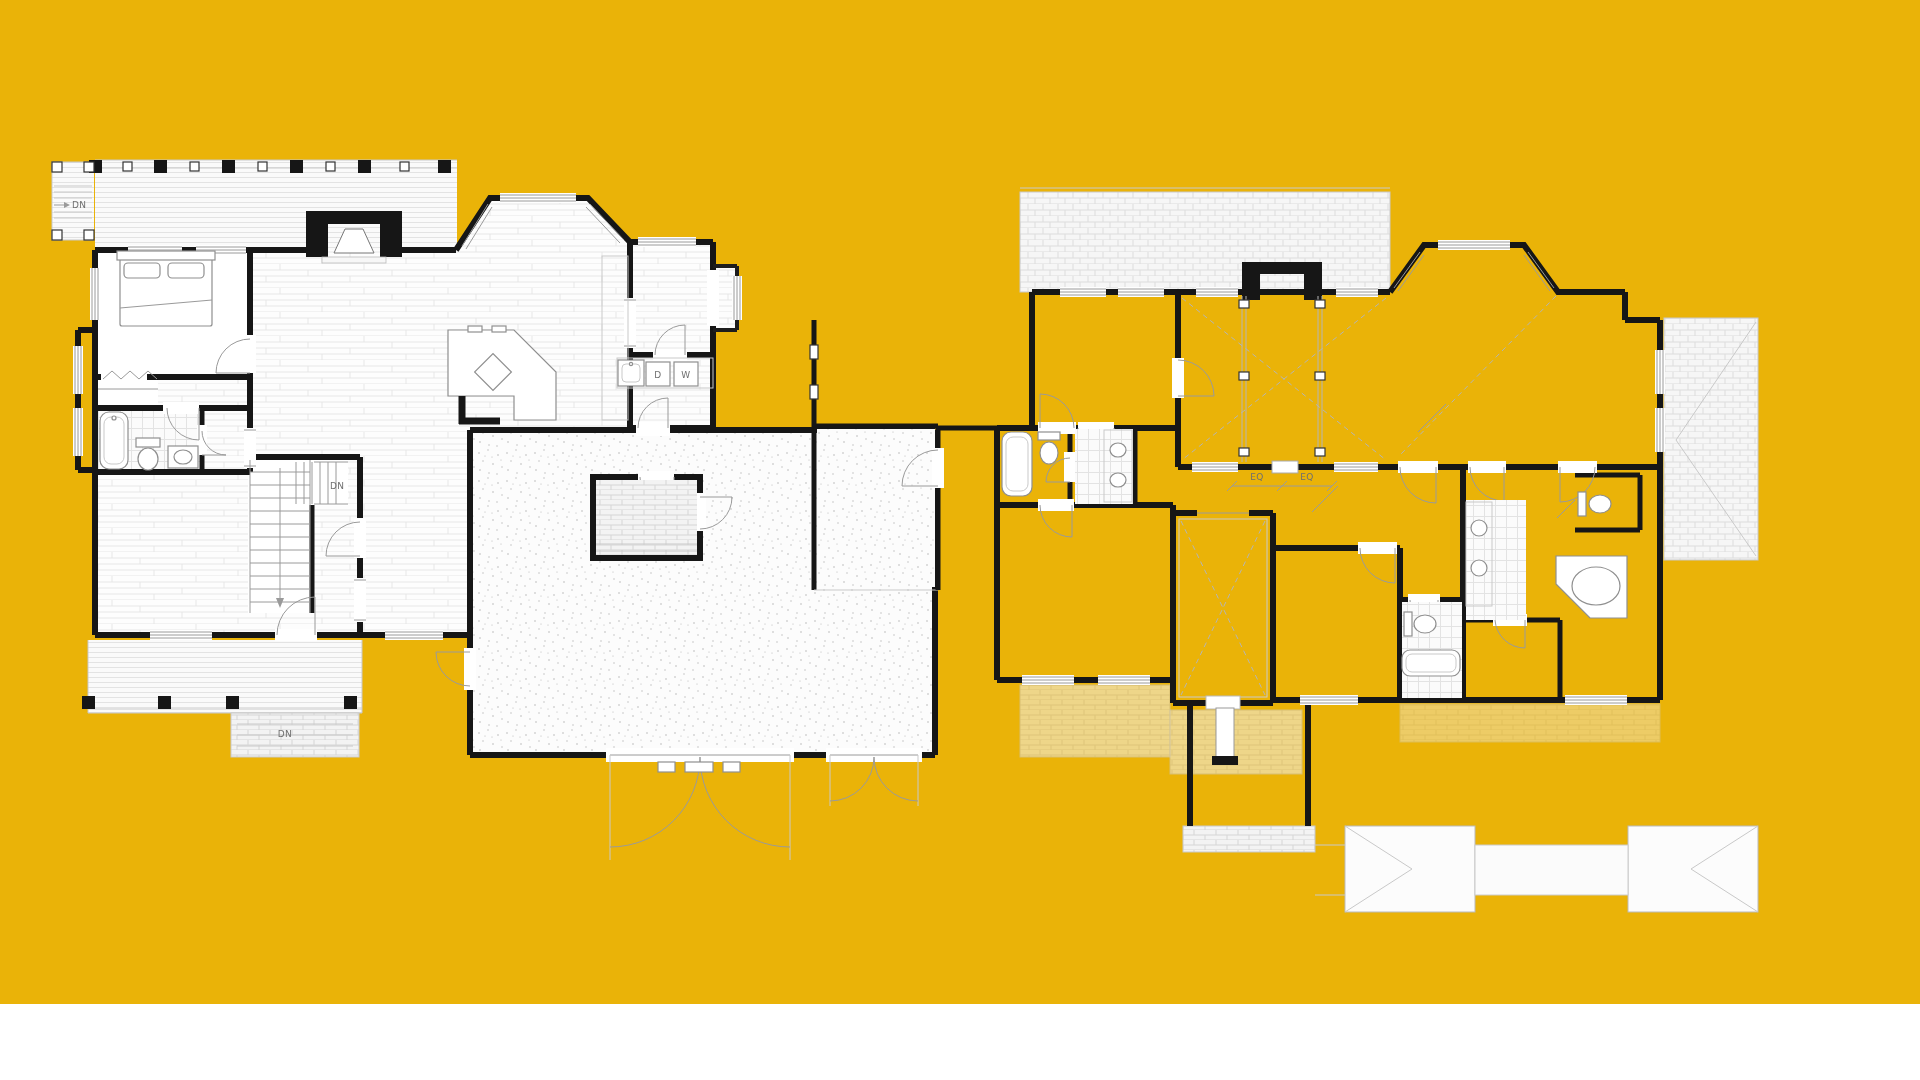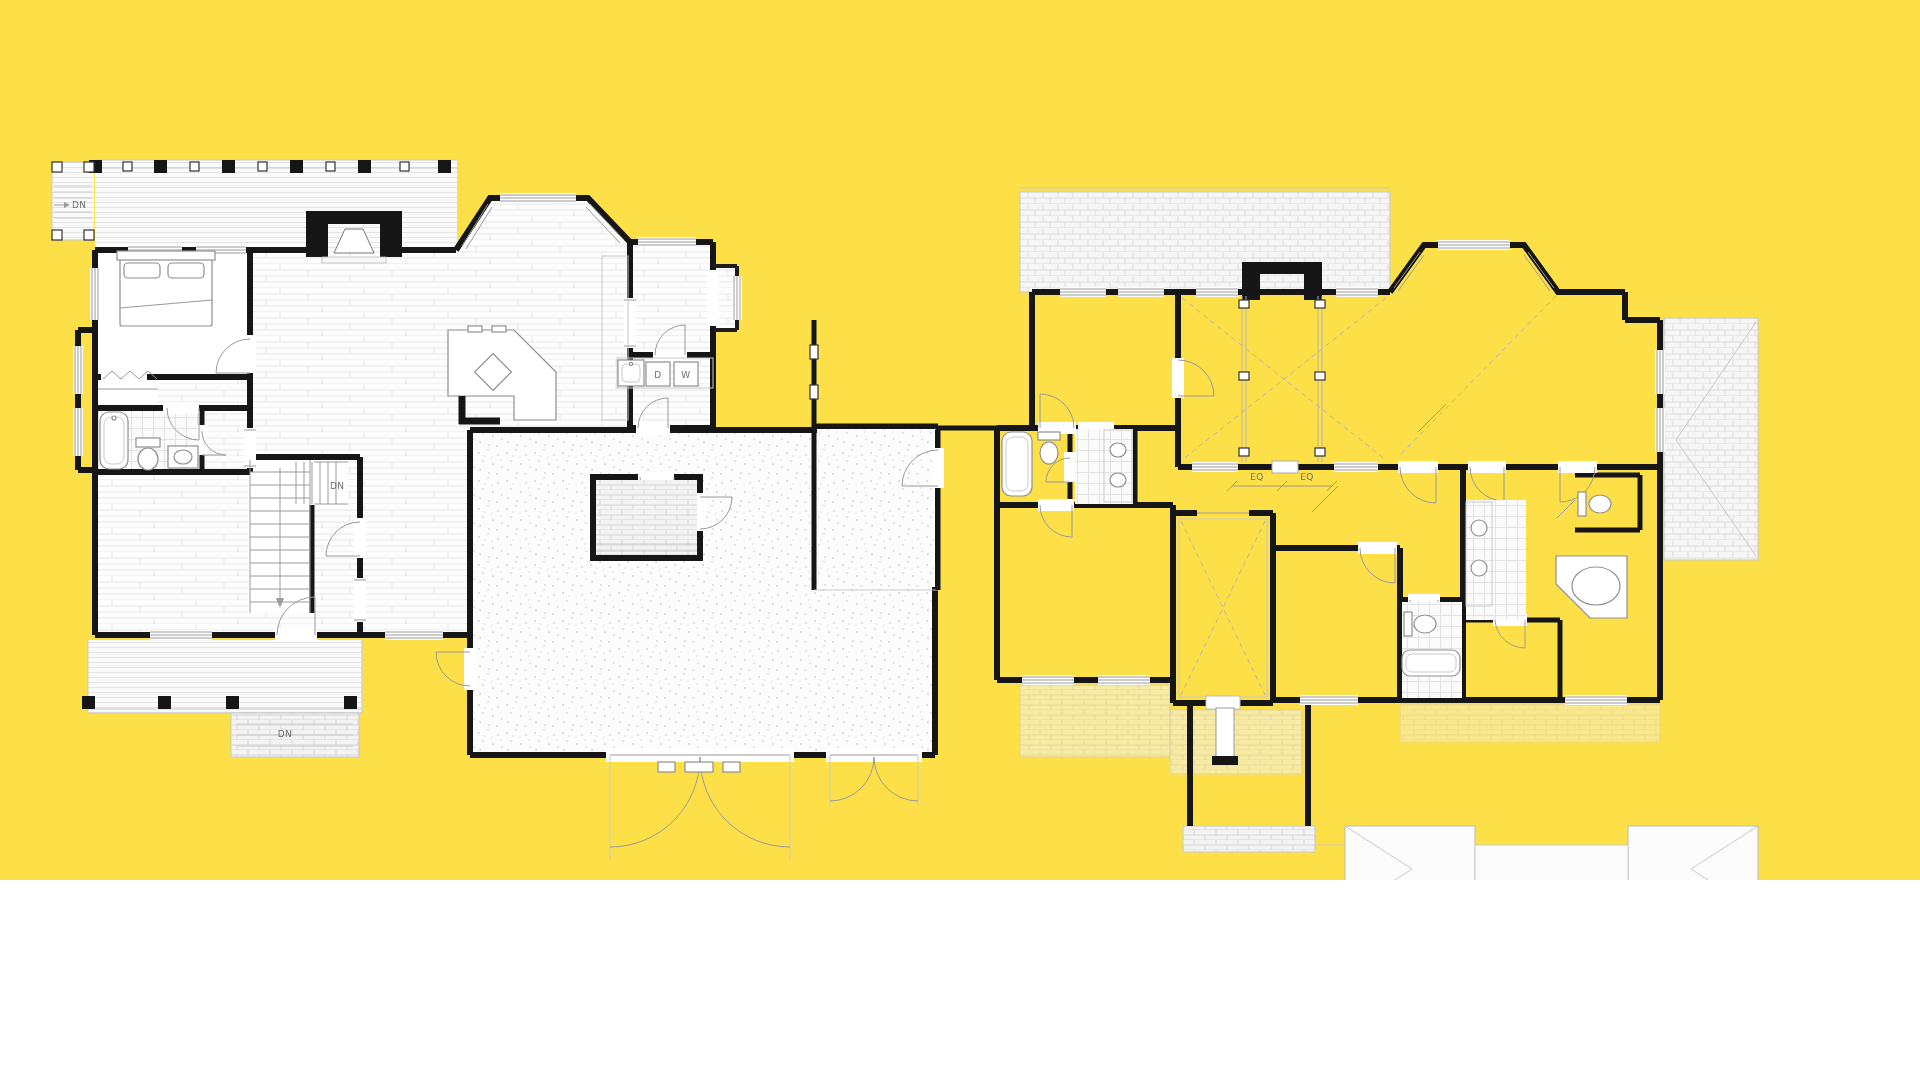--- a/index.html
+++ b/index.html
@@ -1,17 +1,17 @@
 <!DOCTYPE html>
 <html><head>
 <meta charset="utf-8">
 <title>Floor Plans</title>
 <style>
   html,body{margin:0;padding:0;background:#ffffff;}
-  .canvas{position:relative;width:1920px;height:880px;background:#fde047;overflow:hidden;}
+  .canvas{position:relative;width:1920px;height:1004px;background:#eab308;overflow:hidden;}
   svg{display:block;}
   .w{stroke:#161616;stroke-width:6;fill:none;stroke-linecap:butt;}
   .w5{stroke:#161616;stroke-width:5;fill:none;}
   .w4{stroke:#1d1d1d;stroke-width:4;fill:none;}
   .t{stroke:#9a9a9a;stroke-width:1;fill:none;}
   .t2{stroke:#c9c9c9;stroke-width:1;fill:none;}
   .fx{stroke:#8f8f8f;stroke-width:1.2;fill:#ffffff;}
   .dx{stroke:#b5b5b5;stroke-width:1;fill:none;stroke-dasharray:5 4;}
   .winr{fill:#ffffff;}
   .blk{fill:#161616;stroke:none;}

